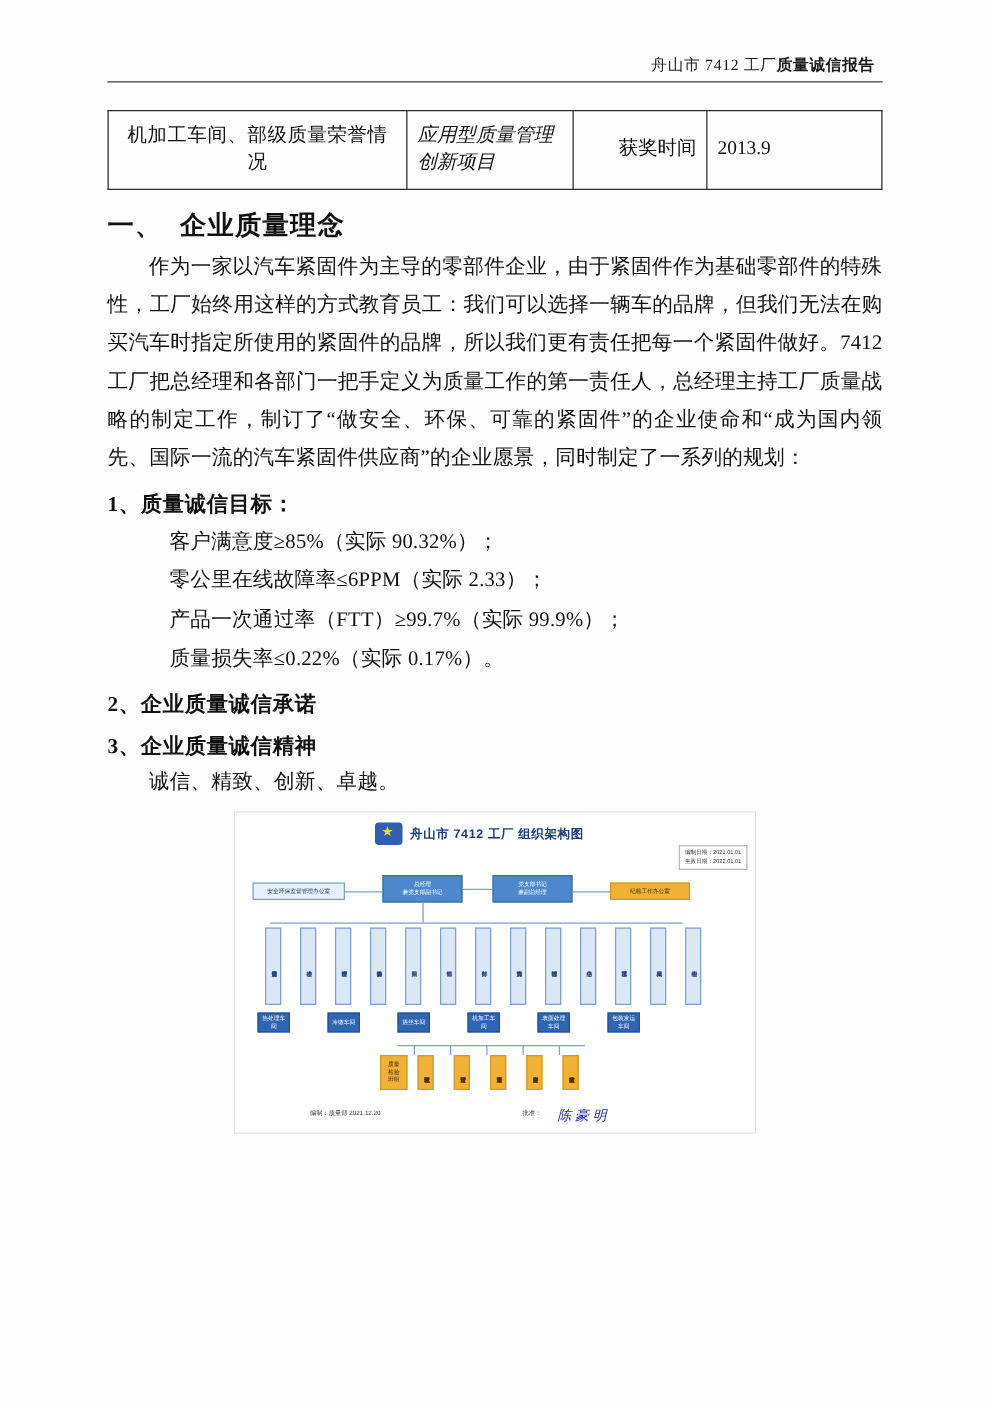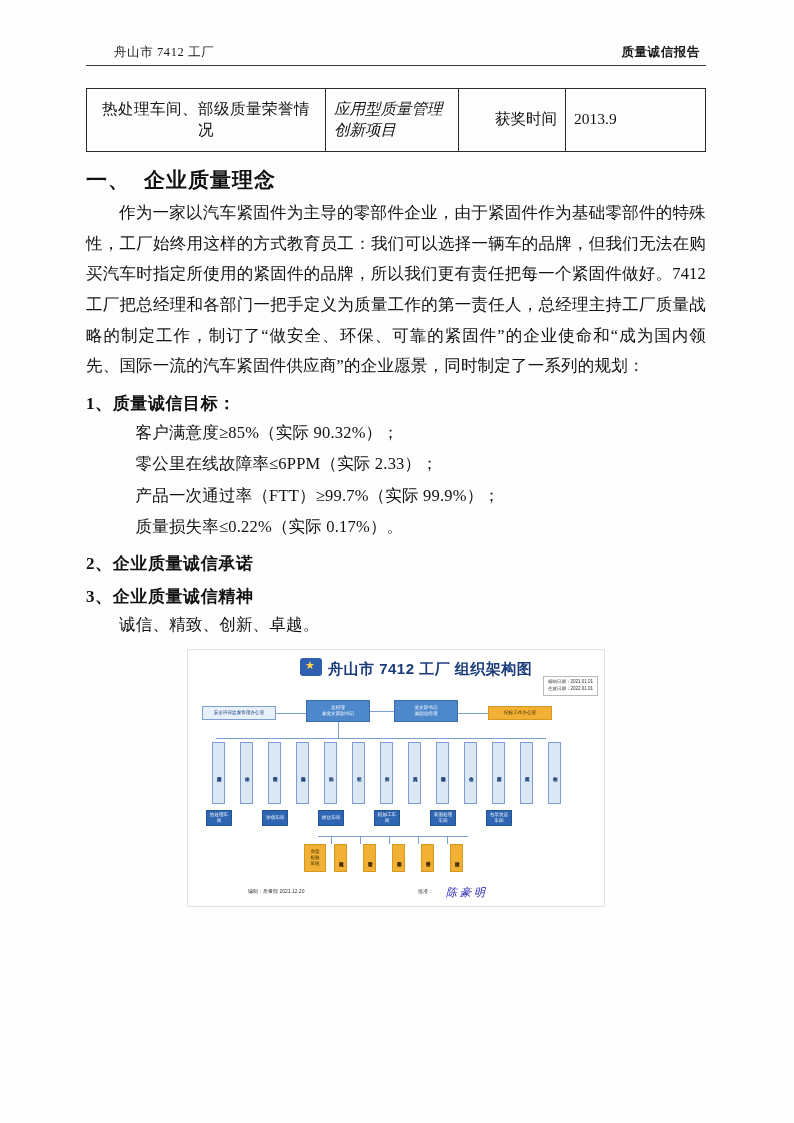--- a/index.html
+++ b/index.html
@@ -20,21 +20,21 @@
   }
   .page-inner {
     position: absolute;
     left: 86px;
     top: 44px;
     width: 620px;
   }
   
   .doc-header {
     display: flex;
-    justify-content: space-between;
+    justify-content: flex-end;
     align-items: flex-end;
     font-size: 12.5px;
     padding-bottom: 4px;
     border-bottom: 1px solid #3a3a3a;
     letter-spacing: 0.6px;
     color: #1a1a1a;
   }
   .doc-header .hdr-left { padding-left: 28px; }
   .doc-header .hdr-right { padding-right: 6px; font-weight: bold; }
 
@@ -122,21 +122,21 @@
   .chart .badge:after {
     content: "★";
     position: absolute;
     left: 5px; top: 1px;
     color: #ffd34d;
     font-size: 11px;
   }
   .chart .chart-title {
     position: absolute;
     left: 140px; top: 10px;
-    font-size: 15px;
+    font-size: 10px;
     font-weight: bold;
     color: #1a3b7a;
     letter-spacing: 0.5px;
   }
   .chart .meta {
     position: absolute;
     right: 6px; top: 26px;
     border: 1px solid #b9b9b9;
     padding: 2px 4px;
     font-size: 4.5px;
@@ -193,21 +193,21 @@
   <div class="page-inner">
 
     <div class="doc-header">
       <span class="hdr-left">舟山市 7412 工厂</span>
       <span class="hdr-right">质量诚信报告</span>
     </div>
 
     <table class="top-table">
       <tbody>
           <tr>
-        <td class="td-label">热处理车间、部级质量荣誉情况</td>
+        <td class="td-label">机加工车间、部级质量荣誉情况</td>
         <td class="td-project">应用型质量管理创新项目</td>
         <td class="td-time">获奖时间</td>
         <td class="td-date">2013.9</td>
       </tr>
     </tbody>
       </table>
 
     <div class="h-sec">
       <span class="num">一、</span><span>企业质量理念</span>
     </div>

